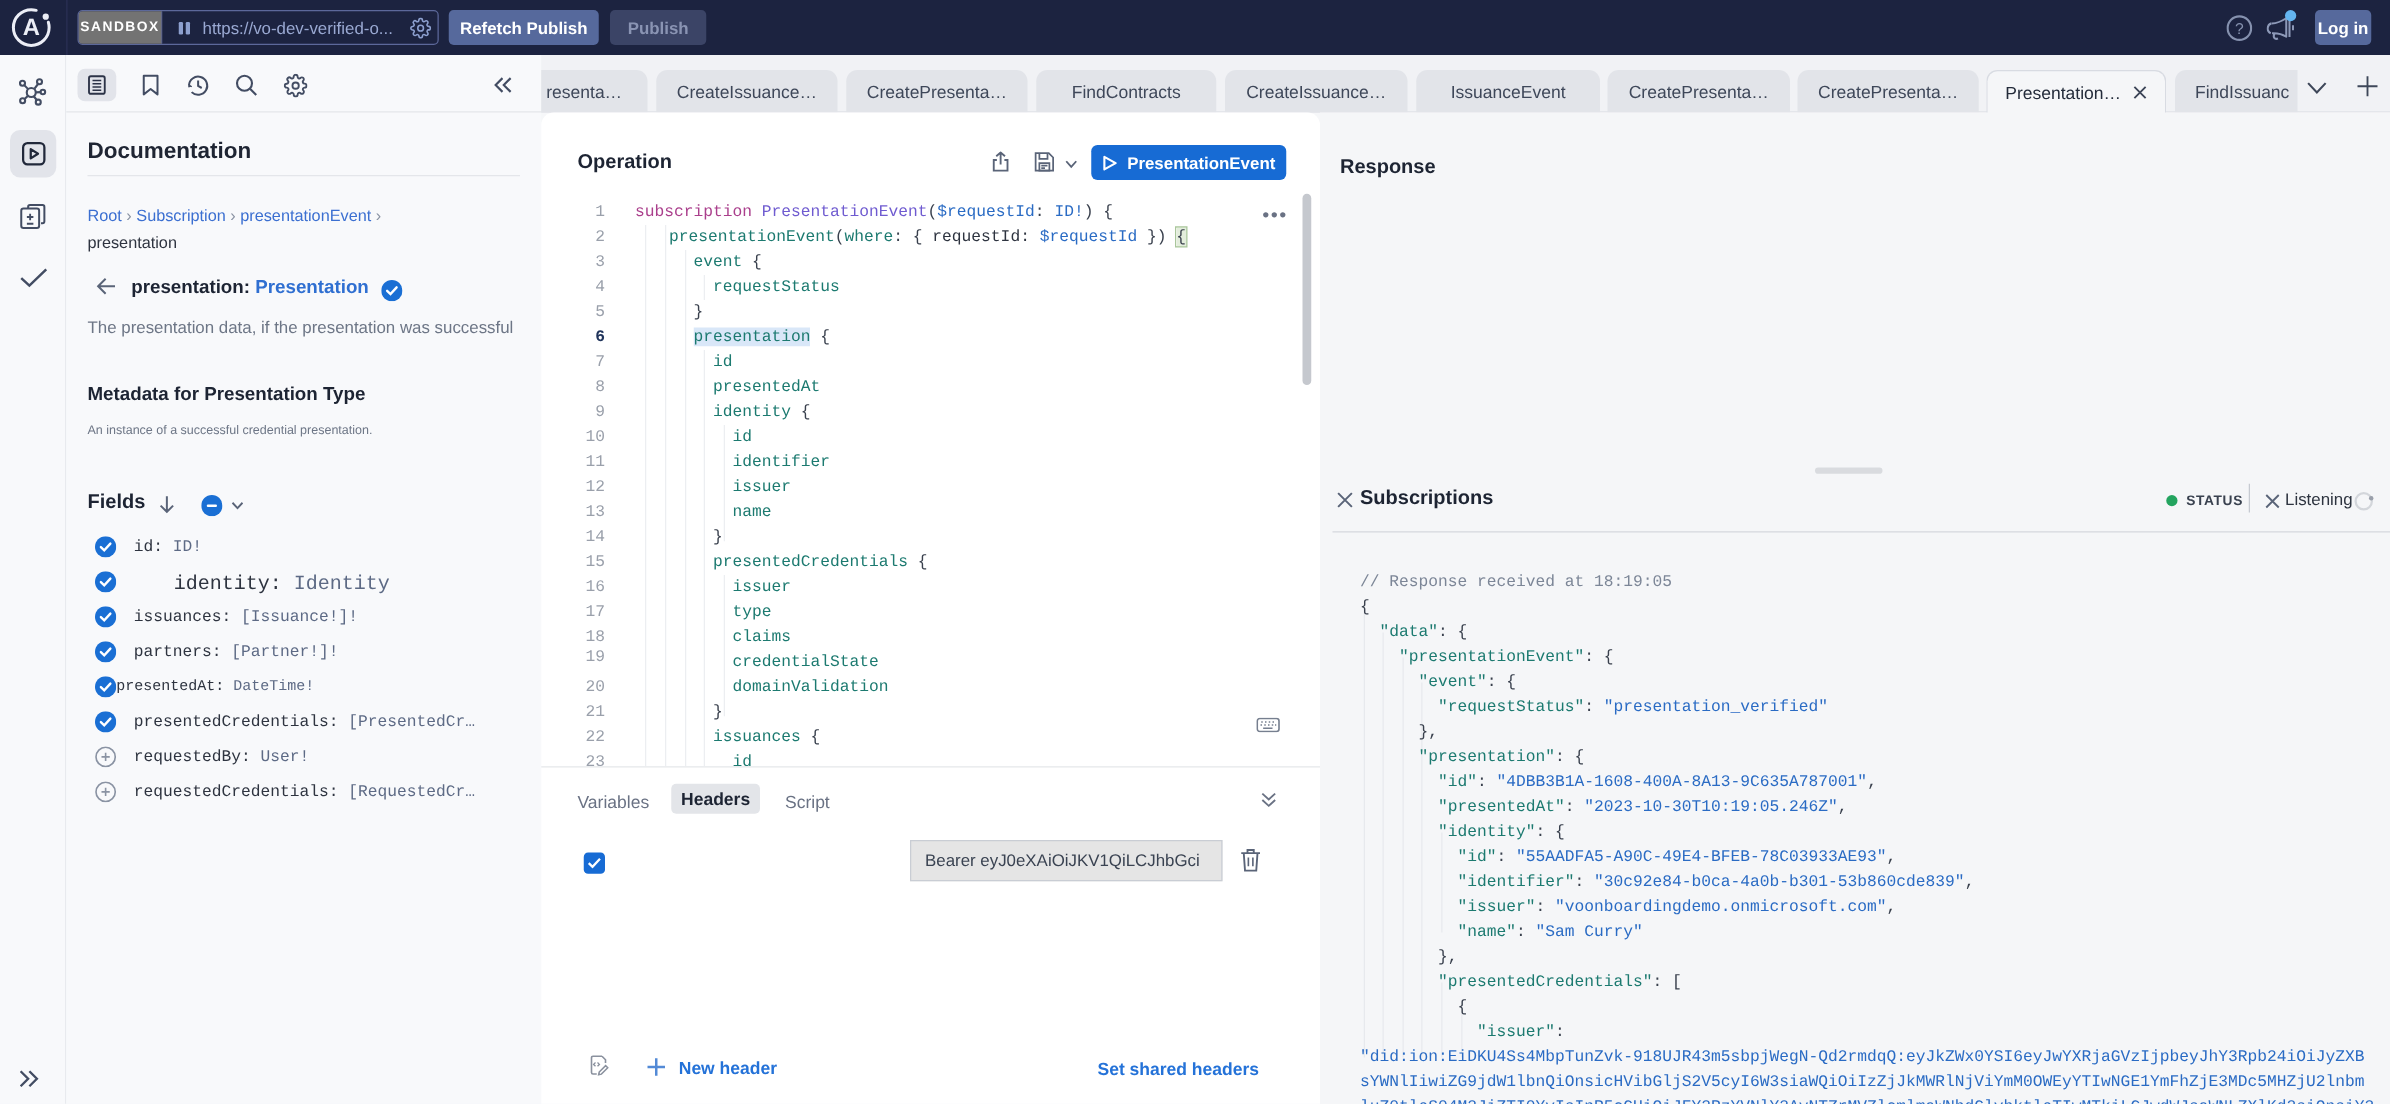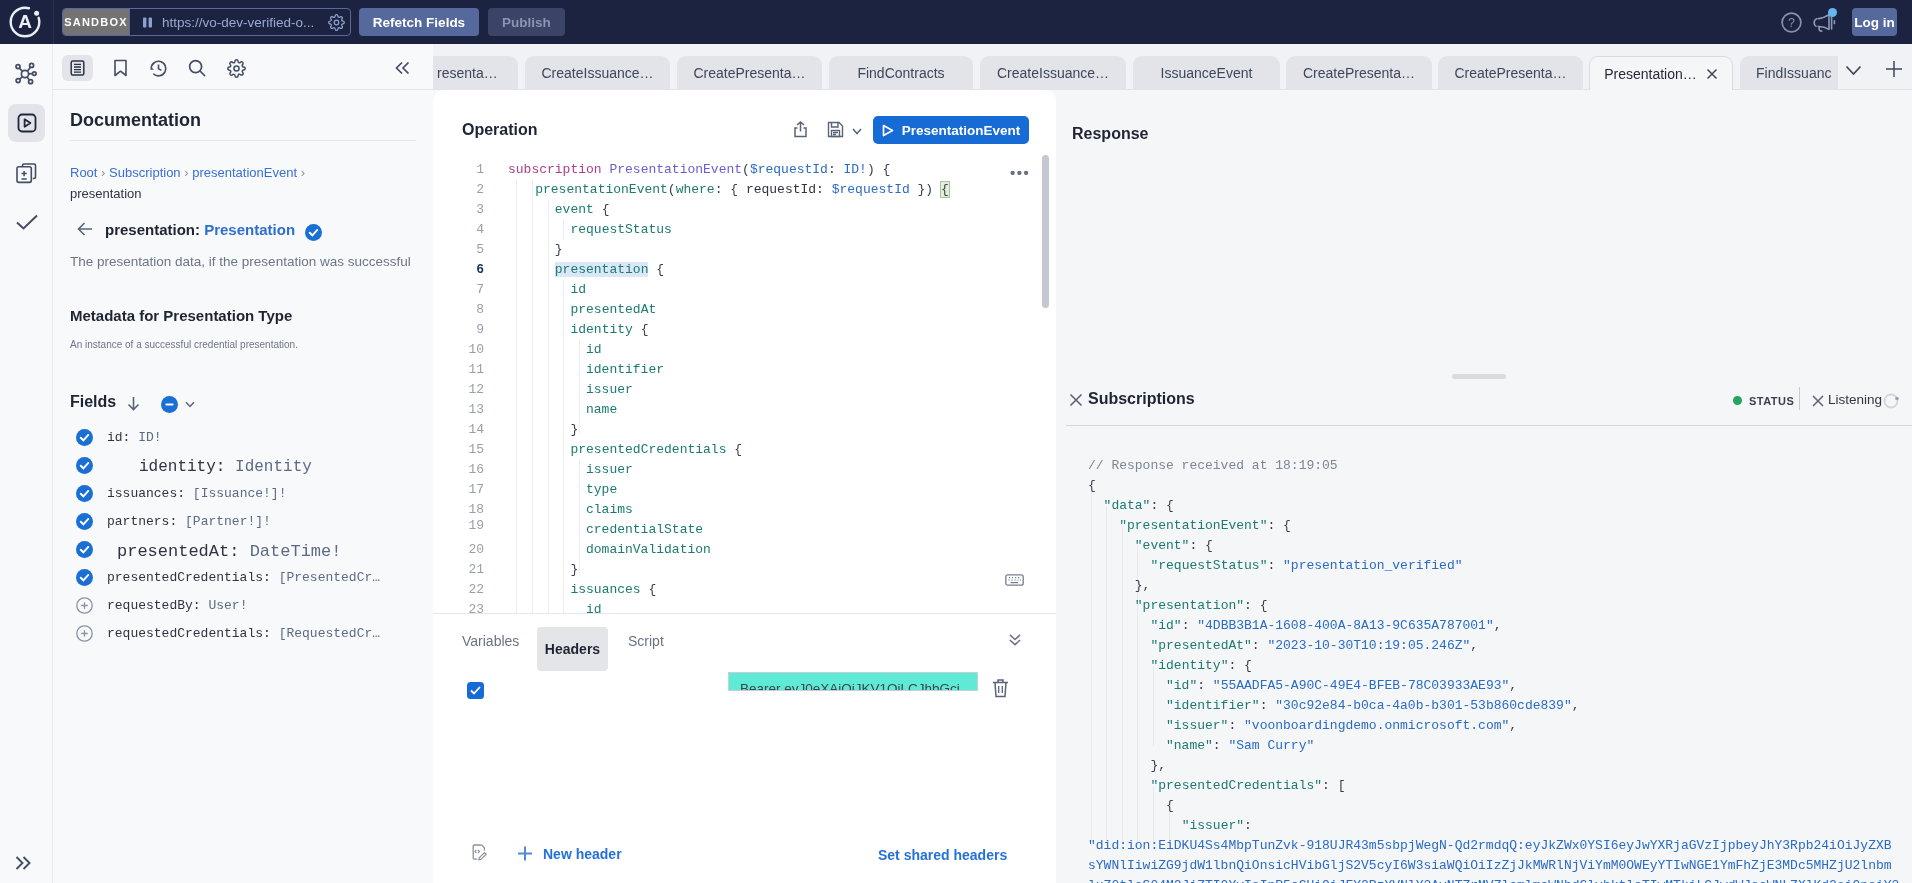--- a/index.html
+++ b/index.html
@@ -49,21 +49,21 @@
           <rect x="1" y="0.5" width="3.4" height="10" rx="1" fill="#8da0cf"></rect>
           <rect x="6.6" y="0.5" width="3.4" height="10" rx="1" fill="#8da0cf"></rect>
         </svg>
       <span>https://vo-dev-verified-o...</span>
       <svg width="17" height="17" viewBox="0 0 24 24" style="margin-left:14px" fill="none" stroke="#8da0cf" stroke-width="1.8">
           <circle cx="12" cy="12" r="3.2"></circle>
           <path d="M19.4 15a1.65 1.65 0 0 0 .33 1.82l.06.06a2 2 0 1 1-2.83 2.83l-.06-.06a1.65 1.65 0 0 0-1.82-.33 1.65 1.65 0 0 0-1 1.51V21a2 2 0 1 1-4 0v-.09A1.65 1.65 0 0 0 9 19.4a1.65 1.65 0 0 0-1.82.33l-.06.06a2 2 0 1 1-2.83-2.83l.06-.06a1.65 1.65 0 0 0 .33-1.82 1.65 1.65 0 0 0-1.51-1H3a2 2 0 1 1 0-4h.09A1.65 1.65 0 0 0 4.6 9a1.65 1.65 0 0 0-.33-1.82l-.06-.06a2 2 0 1 1 2.83-2.83l.06.06a1.65 1.65 0 0 0 1.82.33H9a1.65 1.65 0 0 0 1-1.51V3a2 2 0 1 1 4 0v.09a1.65 1.65 0 0 0 1 1.51 1.65 1.65 0 0 0 1.82-.33l.06-.06a2 2 0 1 1 2.83 2.83l-.06.06a1.65 1.65 0 0 0-.33 1.82V9a1.65 1.65 0 0 0 1.51 1H21a2 2 0 1 1 0 4h-.09a1.65 1.65 0 0 0-1.51 1z"></path>
         </svg>
     </div>
   </div>
-  <div class="topbtn" style="left:359px;width:120px;background:#56699c;color:#fff;">Refetch Fields</div>
+  <div class="topbtn" style="left:359px;width:120px;background:#56699c;color:#fff;">Refetch Publish</div>
   <div class="topbtn" style="left:488px;width:77px;background:#3b4466;color:#8a94b3;">Publish</div>
   <svg class="abs" style="left:1781px;top:12px" width="21" height="21" viewBox="0 0 21 21" fill="none">
       <circle cx="10.5" cy="10.5" r="9.4" stroke="#8591ae" stroke-width="1.7"></circle>
       <text x="10.5" y="15" text-anchor="middle" font-family="Liberation Sans, sans-serif" font-size="12.5" fill="#8591ae">?</text>
     </svg>
   <svg class="abs" style="left:1813px;top:13px" width="25" height="20" viewBox="0 0 25 20" fill="none" stroke="#8d99b8" stroke-width="1.6">
     <path d="M4.2 5.6 a4.3 4.3 0 0 0 -0.6 8"></path>
     <path d="M4.4 5.8 C8 5.6 12.6 3.8 16 1.6 L16 16.4 C12.6 14.2 8 13.4 4.6 13.6" stroke-linejoin="round"></path>
     <path d="M6.6 13.8 c-1.6 3 0.2 5 2.8 4"></path>
     <path d="M18.6 2 V16.6"></path>
@@ -171,21 +171,21 @@
       <div class="abs mono" style="left:54px;top:442px;font-size:13px;"><span style="color:#2e3440">issuances:</span> <span style="color:#5d6a85">[Issuance!]!</span></div>
       <svg class="abs" style="left:23px;top:469px" width="17" height="17" viewBox="0 0 17 17">
         <circle cx="8.5" cy="8.5" r="8.5" fill="#1a6fd4"></circle>
         <path d="M4.7 8.7 L7.4 11.3 L12.3 5.9" fill="none" stroke="#fff" stroke-width="1.9" stroke-linecap="round"></path>
       </svg>
       <div class="abs mono" style="left:54px;top:470px;font-size:13px;"><span style="color:#2e3440">partners:</span> <span style="color:#5d6a85">[Partner!]!</span></div>
       <svg class="abs" style="left:23px;top:497px" width="17" height="17" viewBox="0 0 17 17">
         <circle cx="8.5" cy="8.5" r="8.5" fill="#1a6fd4"></circle>
         <path d="M4.7 8.7 L7.4 11.3 L12.3 5.9" fill="none" stroke="#fff" stroke-width="1.9" stroke-linecap="round"></path>
       </svg>
-      <div class="abs mono" style="left:64px;top:498px;font-size:17px;"><span style="color:#2e3440">presentedAt:</span> <span style="color:#5d6a85">DateTime!</span></div>
+      <div class="abs mono" style="left:40px;top:498px;font-size:12px;"><span style="color:#2e3440">presentedAt:</span> <span style="color:#5d6a85">DateTime!</span></div>
       <svg class="abs" style="left:23px;top:525px" width="17" height="17" viewBox="0 0 17 17">
         <circle cx="8.5" cy="8.5" r="8.5" fill="#1a6fd4"></circle>
         <path d="M4.7 8.7 L7.4 11.3 L12.3 5.9" fill="none" stroke="#fff" stroke-width="1.9" stroke-linecap="round"></path>
       </svg>
       <div class="abs mono" style="left:54px;top:526px;font-size:13px;"><span style="color:#2e3440">presentedCredentials:</span> <span style="color:#5d6a85">[PresentedCr…</span></div>
       <svg class="abs" style="left:23px;top:553px" width="17" height="17" viewBox="0 0 17 17" fill="none">
         <circle cx="8.5" cy="8.5" r="7.7" stroke="#8a93a3" stroke-width="1.3"></circle>
         <path d="M8.5 5.2 V11.8 M5.2 8.5 H11.8" stroke="#8a93a3" stroke-width="1.3"></path>
       </svg>
       <div class="abs mono" style="left:54px;top:554px;font-size:13px;"><span style="color:#2e3440">requestedBy:</span> <span style="color:#5d6a85">User!</span></div>
@@ -298,30 +298,30 @@
       </div>
     </div>
   <div class="abs" style="left:577px;top:74px;color:#6a7284;font-size:15px;letter-spacing:1.5px;font-weight:bold">•••</div>
   <svg class="abs" style="left:572px;top:484px" width="19" height="12" viewBox="0 0 19 12" fill="none" stroke="#767f8f" stroke-width="1.3">
     <rect x="0.8" y="0.8" width="17.4" height="10.4" rx="2"></rect>
     <path d="M4 3.6 h1.2 M7 3.6 h1.2 M10 3.6 h1.2 M13 3.6 h1.2 M3.4 6 h1.2 M6.4 6 h1.2 M9.4 6 h1.2 M12.4 6 h1.2 M15 6 h1 M5.5 8.6 h7.5" stroke-width="1.2"></path>
   </svg>
   <div class="abs" style="left:609px;top:65px;width:7px;height:153px;background:#c5c8ce;border-radius:4px"></div>
   <div class="abs" style="left:0;top:523px;width:623px;height:1px;background:#e5e7ea"></div>
   <div class="abs" style="left:29px;top:543px;font-size:14px;color:#6a7284">Variables</div>
-  <div class="abs" style="left:104px;top:537px;width:71px;height:44px;background:#e3e5e9;border-radius:4px;display:flex;align-items:center;justify-content:center;font-size:14px;font-weight:bold;color:#1d2433">Headers</div>
+  <div class="abs" style="left:104px;top:537px;width:71px;height:24px;background:#e3e5e9;border-radius:4px;display:flex;align-items:center;justify-content:center;font-size:14px;font-weight:bold;color:#1d2433">Headers</div>
   <div class="abs" style="left:195px;top:543px;font-size:14px;color:#6a7284">Script</div>
   <svg class="abs" style="left:575px;top:543px" width="14" height="14" viewBox="0 0 15 15" fill="none" stroke="#6a7284" stroke-width="1.6">
       <path d="M2 2 L7.5 7 L13 2 M2 7.5 L7.5 12.5 L13 7.5"></path>
     </svg>
   <div class="abs" style="left:34px;top:592px;width:17px;height:17px;background:#176bd4;border-radius:3.5px"></div>
   <svg class="abs" style="left:37px;top:596px" width="11" height="9" viewBox="0 0 11 9" fill="none" stroke="#fff" stroke-width="1.8">
       <path d="M1 4.5 L4 7.5 L10 1"></path>
     </svg>
-  <div class="abs" style="left:295px;top:582px;width:250px;height:19px;border:1px solid #c9cdd4;border-radius:0;background:#5eead4;font-size:13.5px;color:#3a4352;line-height:31px;padding-left:11px;white-space:nowrap;overflow:hidden">Bearer eyJ0eXAiOiJKV1QiLCJhbGci</div>
+  <div class="abs" style="left:295px;top:582px;width:250px;height:33px;border:1px solid #c9cdd4;border-radius:0;background:#e5e5e5;font-size:13.5px;color:#3a4352;line-height:31px;padding-left:11px;white-space:nowrap;overflow:hidden">Bearer eyJ0eXAiOiJKV1QiLCJhbGci</div>
   <svg class="abs" style="left:559px;top:588px" width="17" height="20" viewBox="0 0 17 20" fill="none" stroke="#5a6478" stroke-width="1.5">
     <path d="M1 4.5 H16 M3 4.5 L4 18.5 H13 L14 4.5 M6 4.5 V2 H11 V4.5"></path>
     <path d="M6.7 8 V15 M10.3 8 V15" stroke-width="1.3"></path>
   </svg>
   <svg class="abs" style="left:38px;top:754px" width="17" height="17" viewBox="0 0 17 17" fill="none" stroke="#8a919e" stroke-width="1.3">
     <path d="M10.6 1 H3.4 Q2.2 1 2.2 2.2 V14 Q2.2 15.2 3.4 15.2 H6.4"></path>
     <path d="M10.6 1 L13.4 3.8 V6.4"></path>
     <path d="M5.4 6 L3.9 7.5 L5.4 9 M7 6 L8.5 7.5 L7 9" stroke-width="1.1"></path>
     <path d="M8.4 13.6 L13.5 8.5 L15.2 10.2 L10.1 15.3 L7.9 15.8 Z" stroke-width="1.2"></path>
   </svg>

